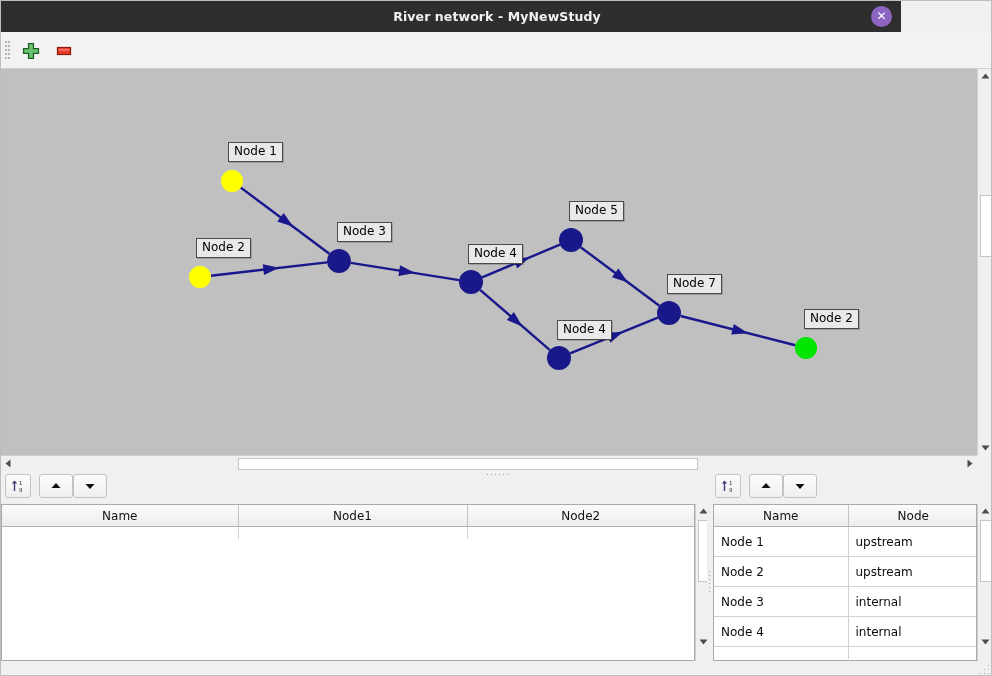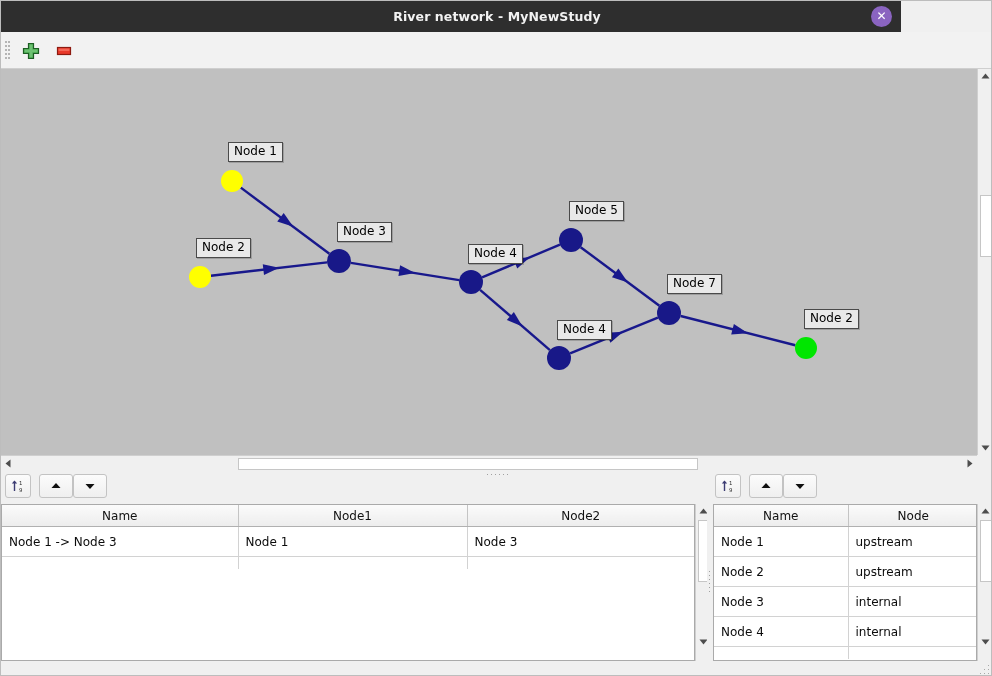--- a/index.html
+++ b/index.html
@@ -443,25 +443,20 @@
           <col style="width:227px">
         </colgroup>
       <thead>
           <tr id="branch-head">
             <th>Name</th>
             <th>Node1</th>
             <th>Node2</th>
           </tr>
         </thead>
       <tbody id="branch-body">
-          <tr>
-            <td>Node 1 -&gt; Node 3</td>
-            <td>Node 1</td>
-            <td>Node 3</td>
-          </tr>
           <tr class="spacer">
             <td></td>
             <td></td>
             <td></td>
           </tr>
         </tbody>
     </table>
   </div>
 
   <div class="grid-vscroll" style="left:694px; top:503px; width:16px; height:157px;">

